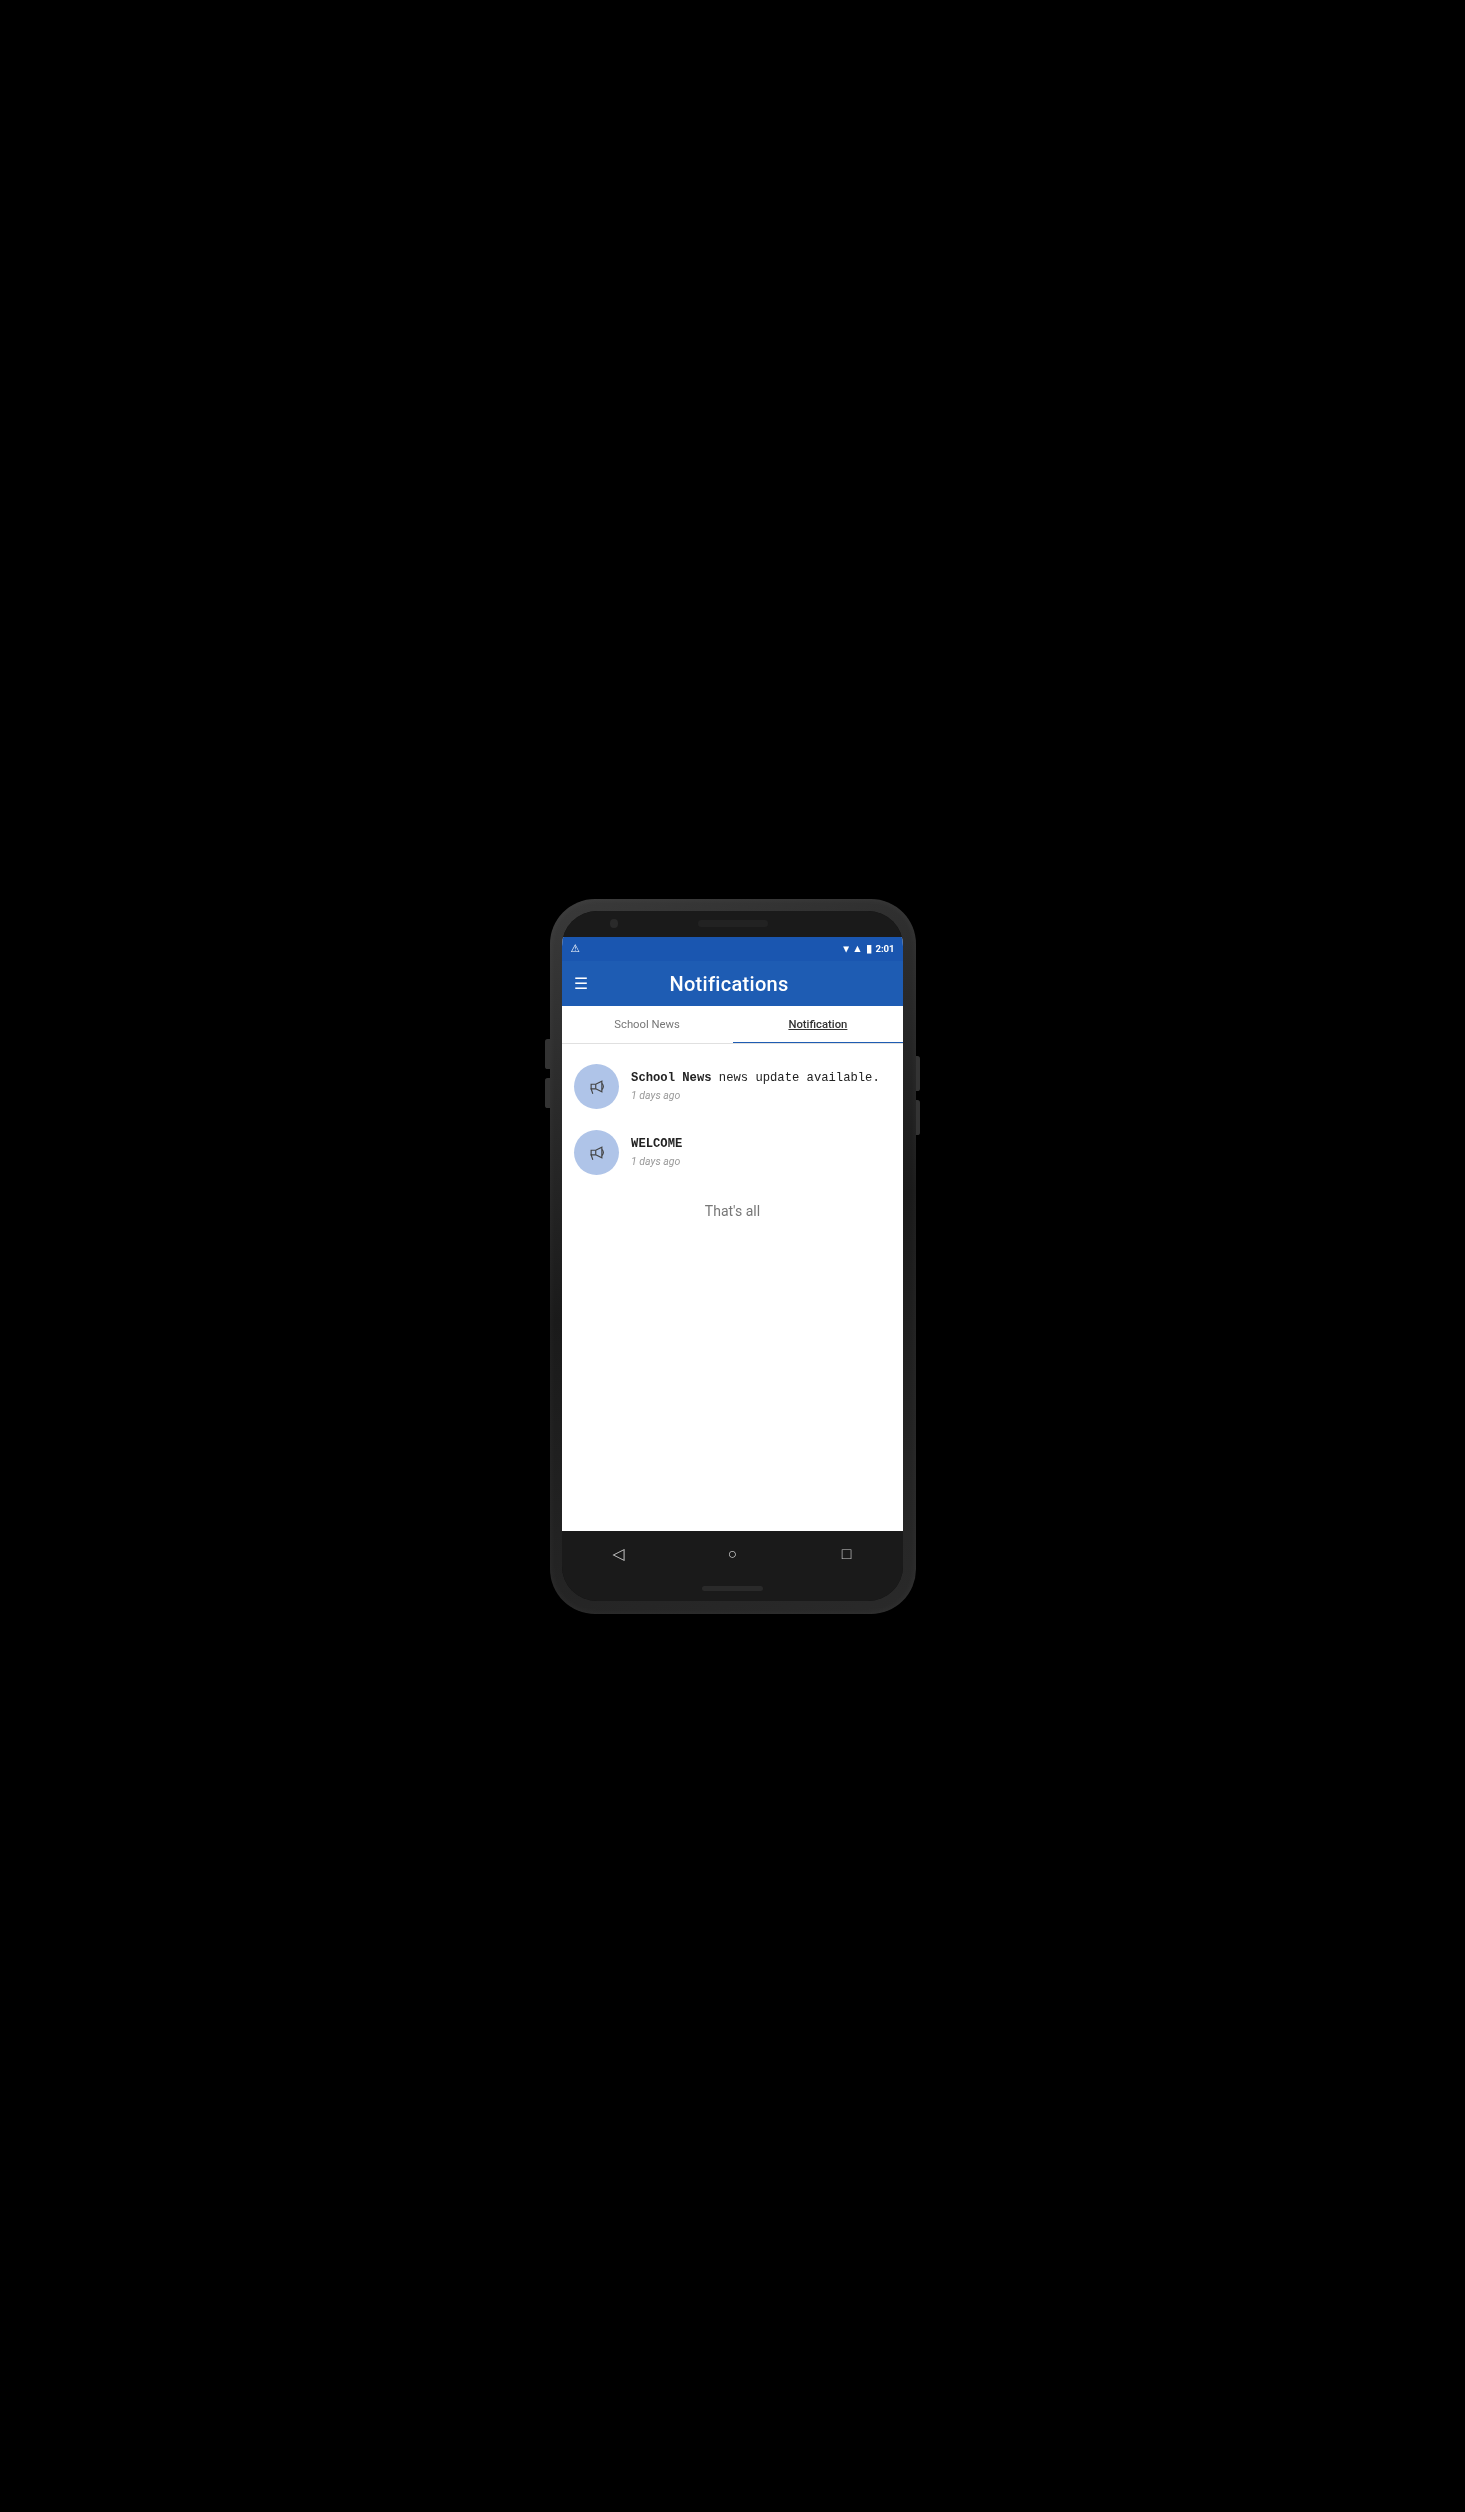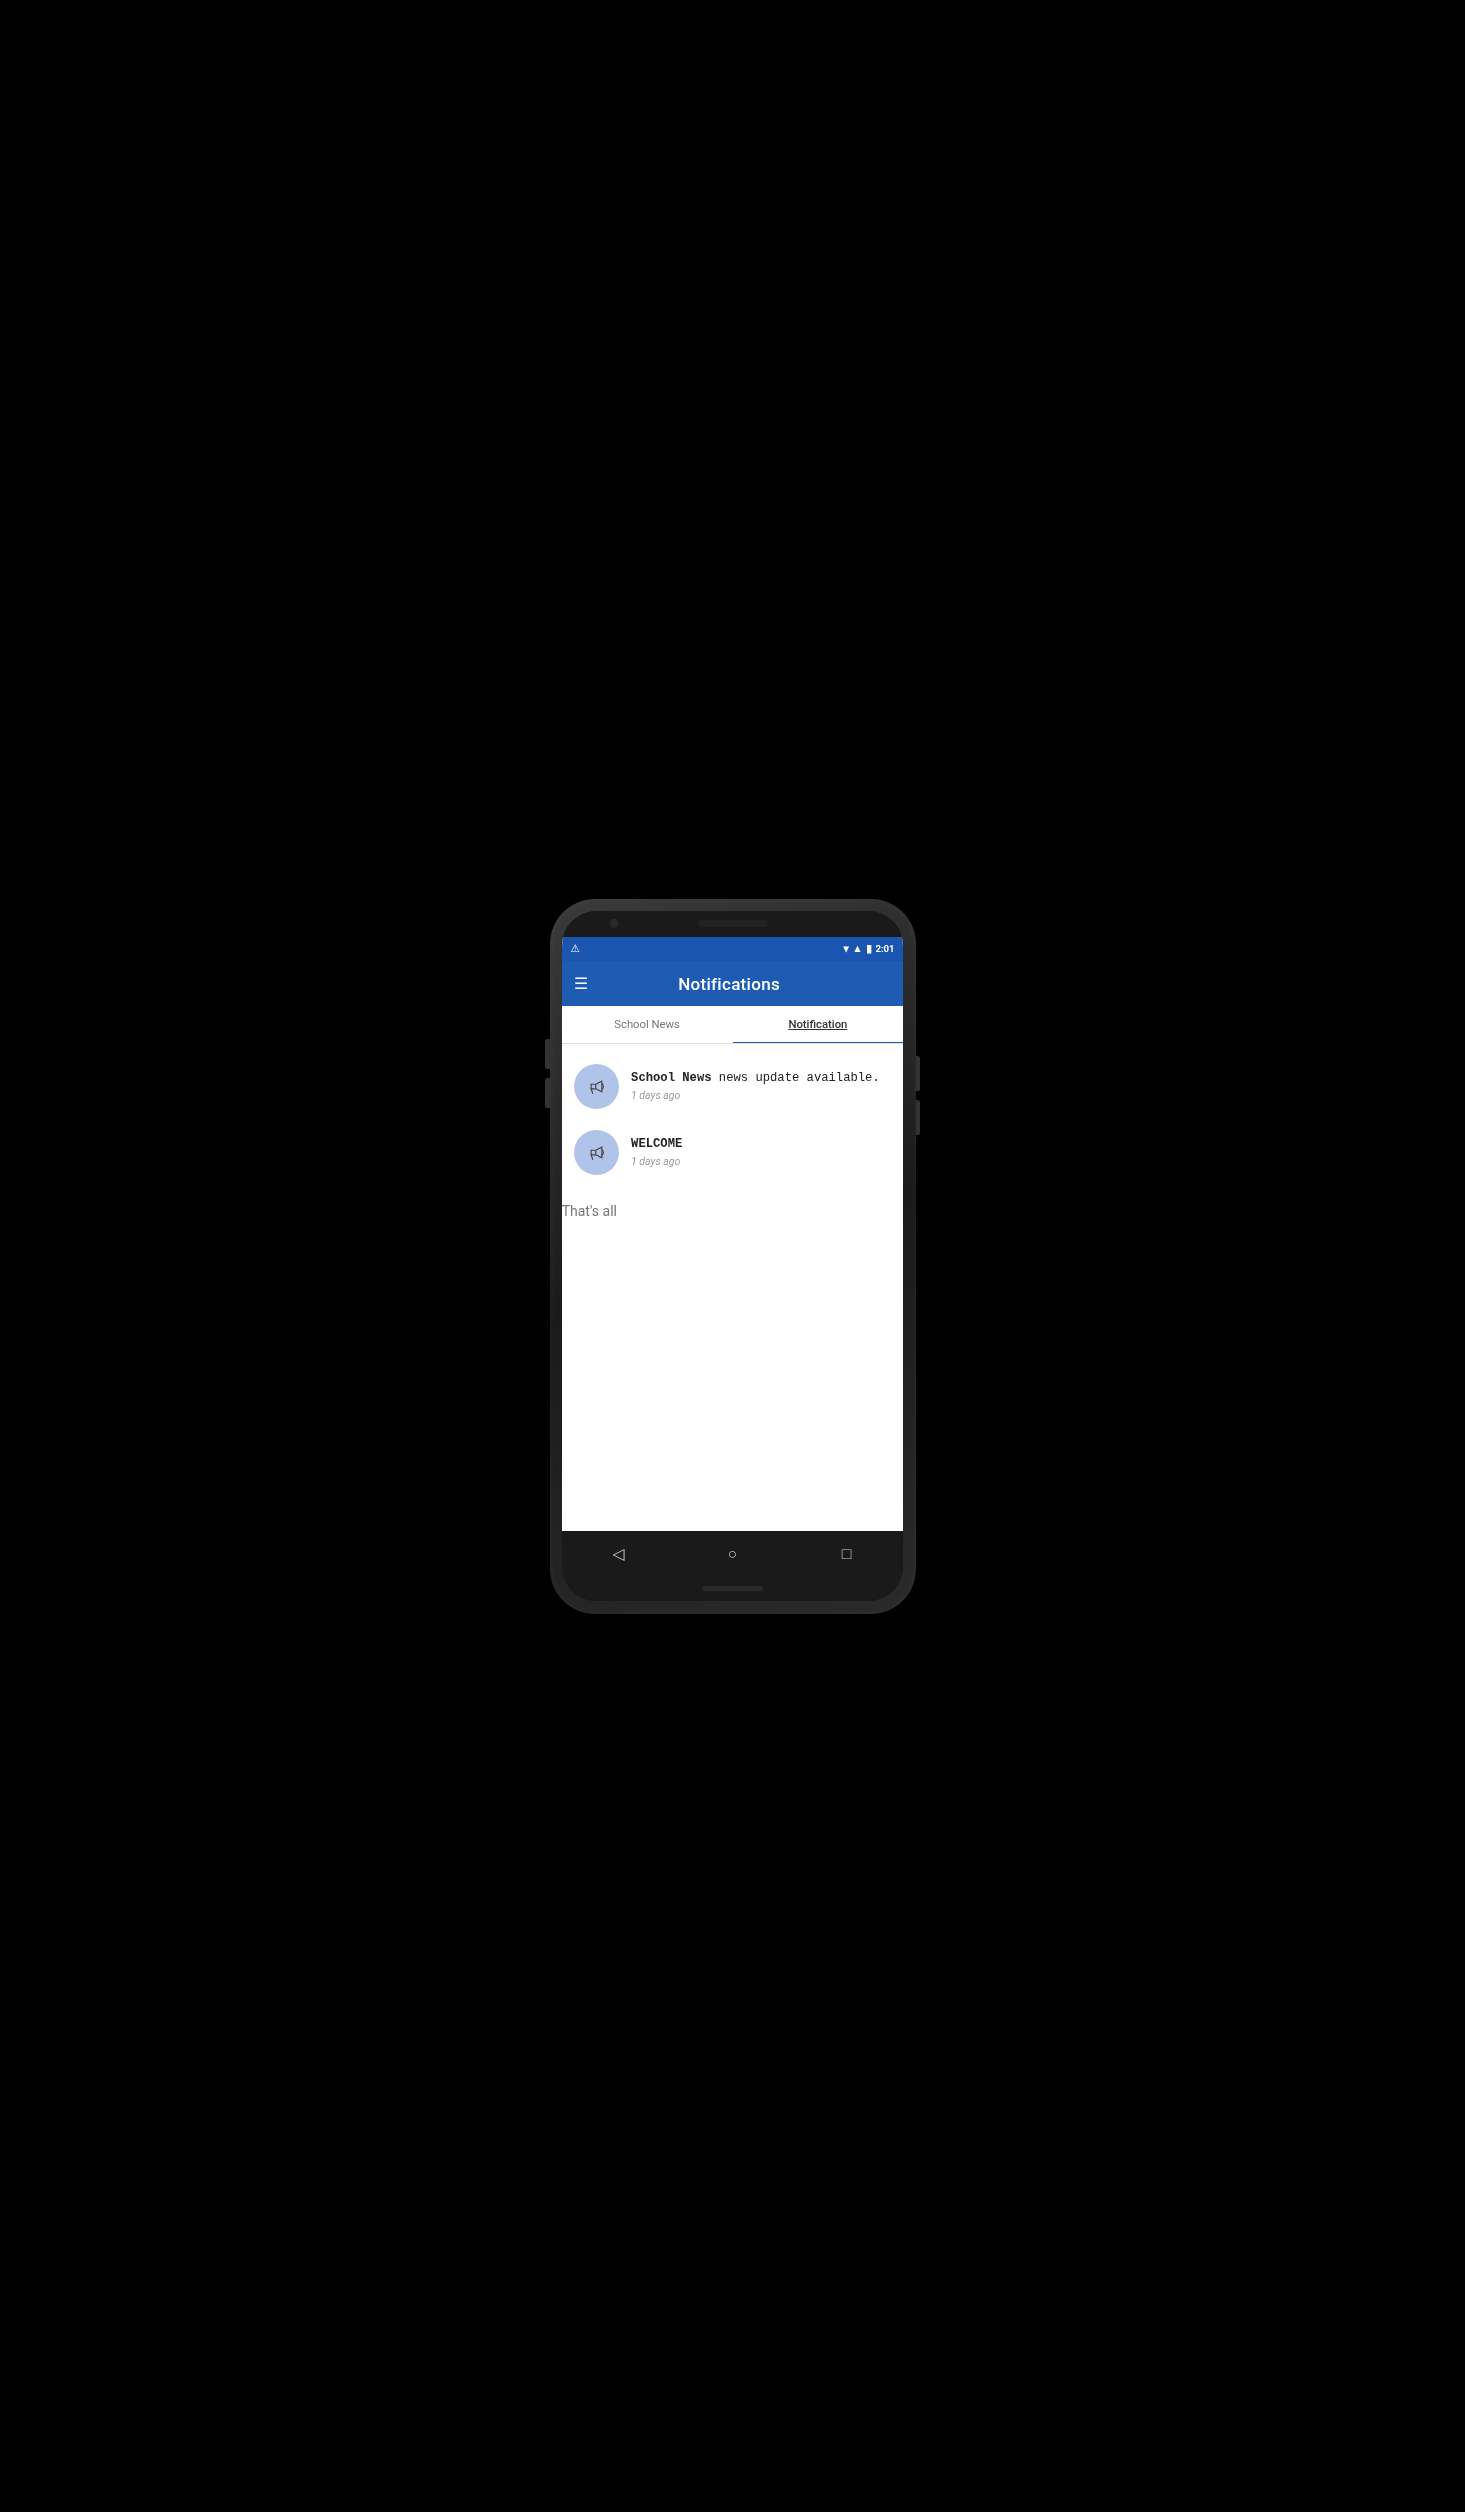--- a/index.html
+++ b/index.html
@@ -150,21 +150,21 @@
       color: #fff;
       font-size: 15.7px;
       cursor: pointer;
       line-height: 1;
     }
 
     .app-bar-title {
       flex: 1;
       text-align: center;
       color: #fff;
-      font-size: 17px;
+      font-size: 20px;
       font-weight: 500;
       letter-spacing: 0.3px;
     }
 
     .app-bar-spacer {
       width: 21px;
     }
 
     
     .tabs {
@@ -248,21 +248,21 @@
     }
 
     .notif-time {
       font-size: 10.5px;
       color: #999;
       margin-top: 1.7px;
       font-style: italic;
     }
 
     .thats-all {
-      text-align: left;
+      text-align: center;
       color: #777;
       font-size: 14px;
       padding: 17.4px 0 8.7px;
     }
 
     
     .bottom-nav {
       background: #1a1a1a;
       height: 44px;
       display: flex;

